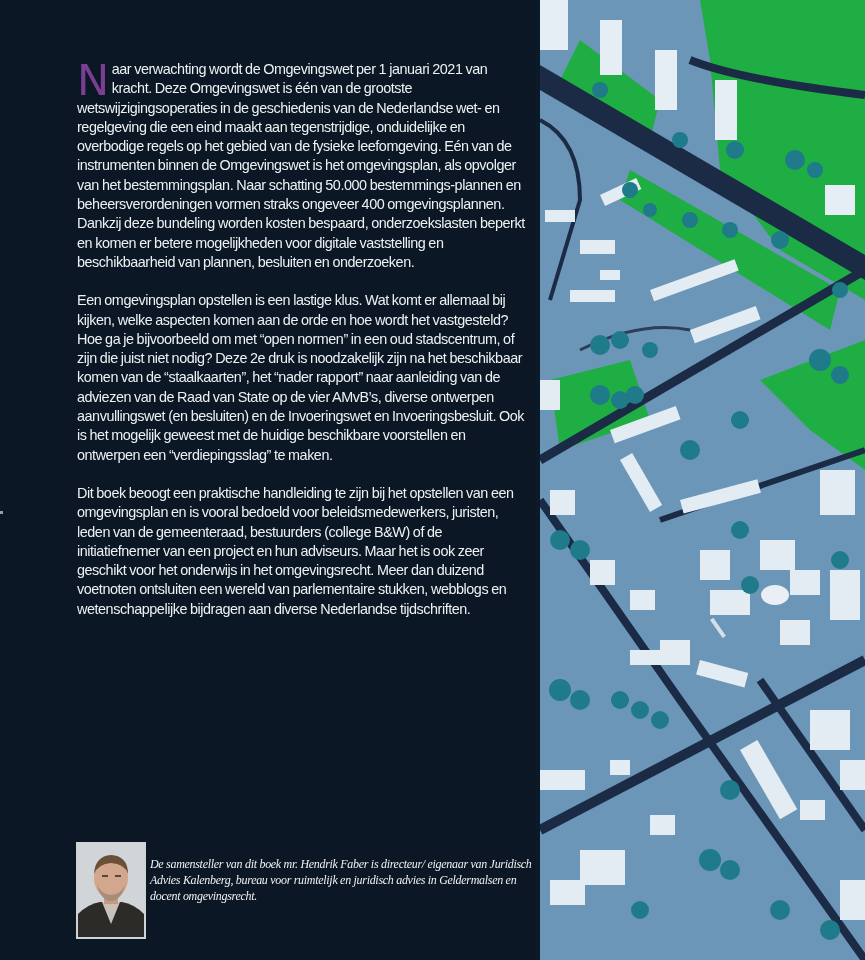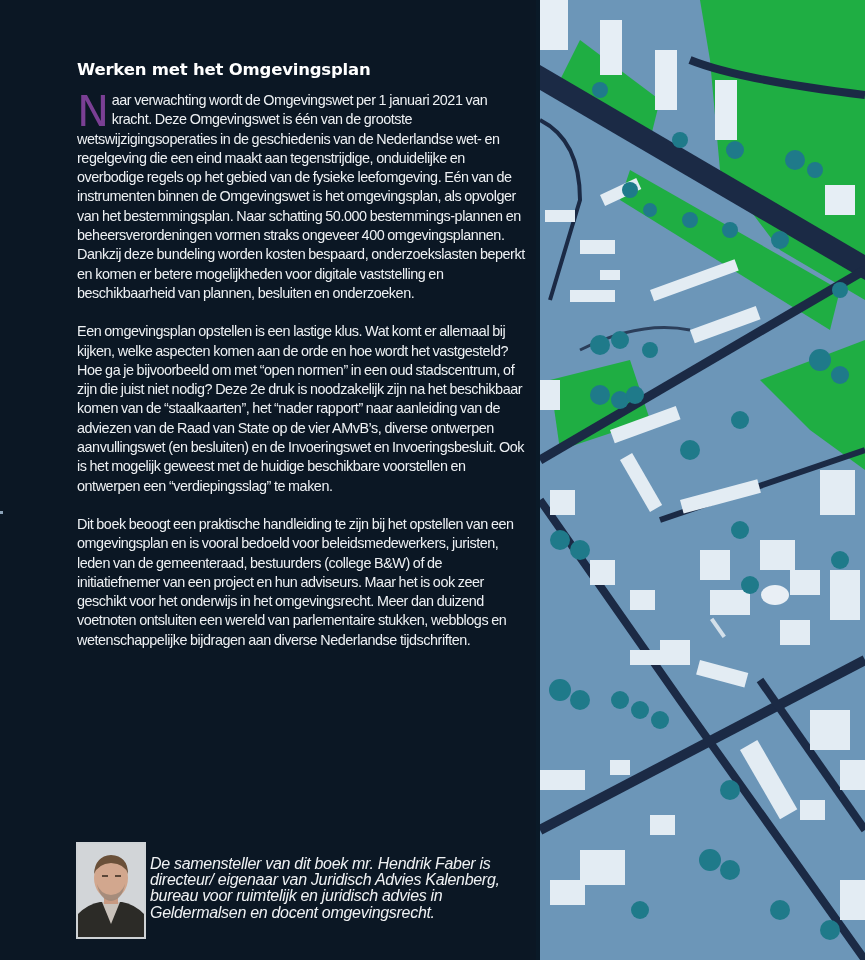--- a/index.html
+++ b/index.html
@@ -11,36 +11,35 @@
   .text-col { position: absolute; left: 77px; top: 60px; width: 450px; }
 
   .title { font-family: "DejaVu Sans", sans-serif; font-weight: bold; font-size: 16.5px; letter-spacing: -0.2px; color: #ffffff; margin-bottom: 12px; }
 
   .para { font-family: "Liberation Sans", sans-serif; font-size: 14.4px; line-height: 19.3px; color: #eef1f4; letter-spacing: -0.45px; word-spacing: -0.5px; margin-bottom: 19px; }
 
   .dropcap { float: left; font-family: "DejaVu Sans", sans-serif; font-size: 43px; line-height: 36px; color: #7a3f94; margin: 2px 3px 0 0; height: 36px; }
 
   .author { position: absolute; left: 76px; top: 842px; width: 460px; }
   .author-photo { position: absolute; left: 0; top: 0; width: 70px; height: 97px; border: 2px solid #cfd3d6; background: #cdd1d4; overflow: hidden; }
-  .author-bio { position: absolute; left: 74px; top: 14px; width: 390px; font-family: Liberation Sans, sans-serif; font-style: italic; font-size: 16px; line-height: 16.2px; letter-spacing: -0.3px; color: #f0f2f4; }
+  .author-bio { position: absolute; left: 74px; top: 14px; width: 390px; font-family: Liberation Serif, serif; font-style: italic; font-size: 12px; line-height: 16.2px; letter-spacing: -0.3px; color: #f0f2f4; }
 
   .stray-dot { position: absolute; left: 0; top: 511px; width: 3px; height: 3px; background: #8da3b8; }
 
   .photo-panel { position: absolute; left: 540px; top: 0; width: 325px; height: 960px; overflow: hidden; background: #6c96b8; }
   .photo-edge { position: absolute; left: 536px; top: 0; width: 6px; height: 960px; background: #0a1a28; }
 </style>
 </head>
 <body>
 
 <div class="page">
 
   <div class="stray-dot"></div>
 
   <div class="text-col">
-    <h1 class="title">Werken met het Omgevingsplan</h1>
 
     <p class="para"><span class="dropcap">N</span><span>aar verwachting wordt de Omgevingswet per 1 januari 2021 van kracht. Deze Omgevingswet is één van de grootste wetswijzigingsoperaties in de geschiedenis van de Nederlandse wet- en regelgeving die een eind maakt aan tegenstrijdige, onduidelijke en overbodige regels op het gebied van de fysieke leefomgeving. Eén van de instrumenten binnen de Omgevingswet is het omgevingsplan, als opvolger van het bestemmingsplan. Naar schatting 50.000 bestemmings-plannen en beheersverordeningen vormen straks ongeveer 400 omgevingsplannen. Dankzij deze bundeling worden kosten bespaard, onderzoekslasten beperkt en komen er betere mogelijkheden voor digitale vaststelling en beschikbaarheid van plannen, besluiten en onderzoeken.</span></p>
 
     <p class="para">Een omgevingsplan opstellen is een lastige klus. Wat komt er allemaal bij kijken, welke aspecten komen aan de orde en hoe wordt het vastgesteld? Hoe ga je bijvoorbeeld om met “open normen” in een oud stadscentrum, of zijn die juist niet nodig? Deze 2e druk is  noodzakelijk zijn na het beschikbaar komen van de “staalkaarten”, het “nader rapport” naar aanleiding van de adviezen van de Raad van State op de vier AMvB’s, diverse ontwerpen aanvullingswet (en besluiten) en de Invoeringswet en Invoeringsbesluit. Ook is het mogelijk geweest met de huidige beschikbare voorstellen en ontwerpen een “verdiepingsslag” te maken.</p>
 
     <p class="para">Dit boek beoogt een praktische handleiding te zijn bij het opstellen van een omgevingsplan en is vooral bedoeld voor beleidsmedewerkers, juristen, leden  van de gemeenteraad, bestuurders (college B&amp;W) of de initiatiefnemer van een project en hun adviseurs.  Maar het is ook zeer geschikt voor het onderwijs in het omgevingsrecht. Meer dan duizend voetnoten ontsluiten een wereld van parlementaire stukken, webblogs en wetenschappelijke bijdragen aan diverse Nederlandse tijdschriften.</p>
   </div>
 
   <div class="author">
     <div class="author-photo">

